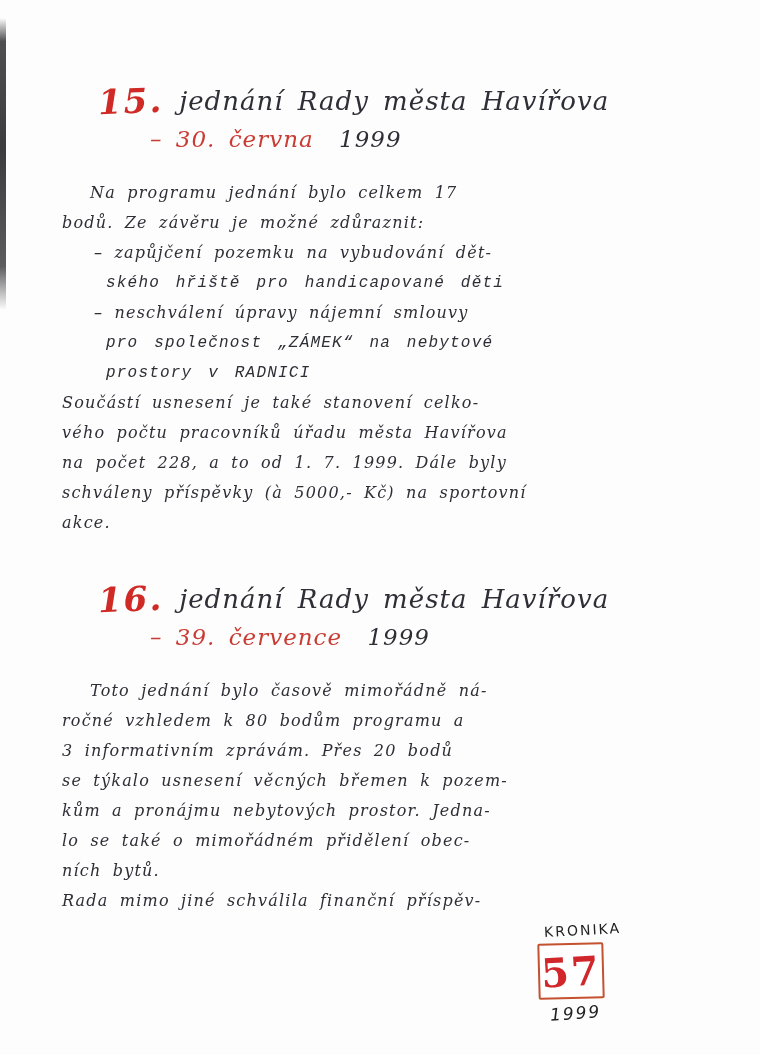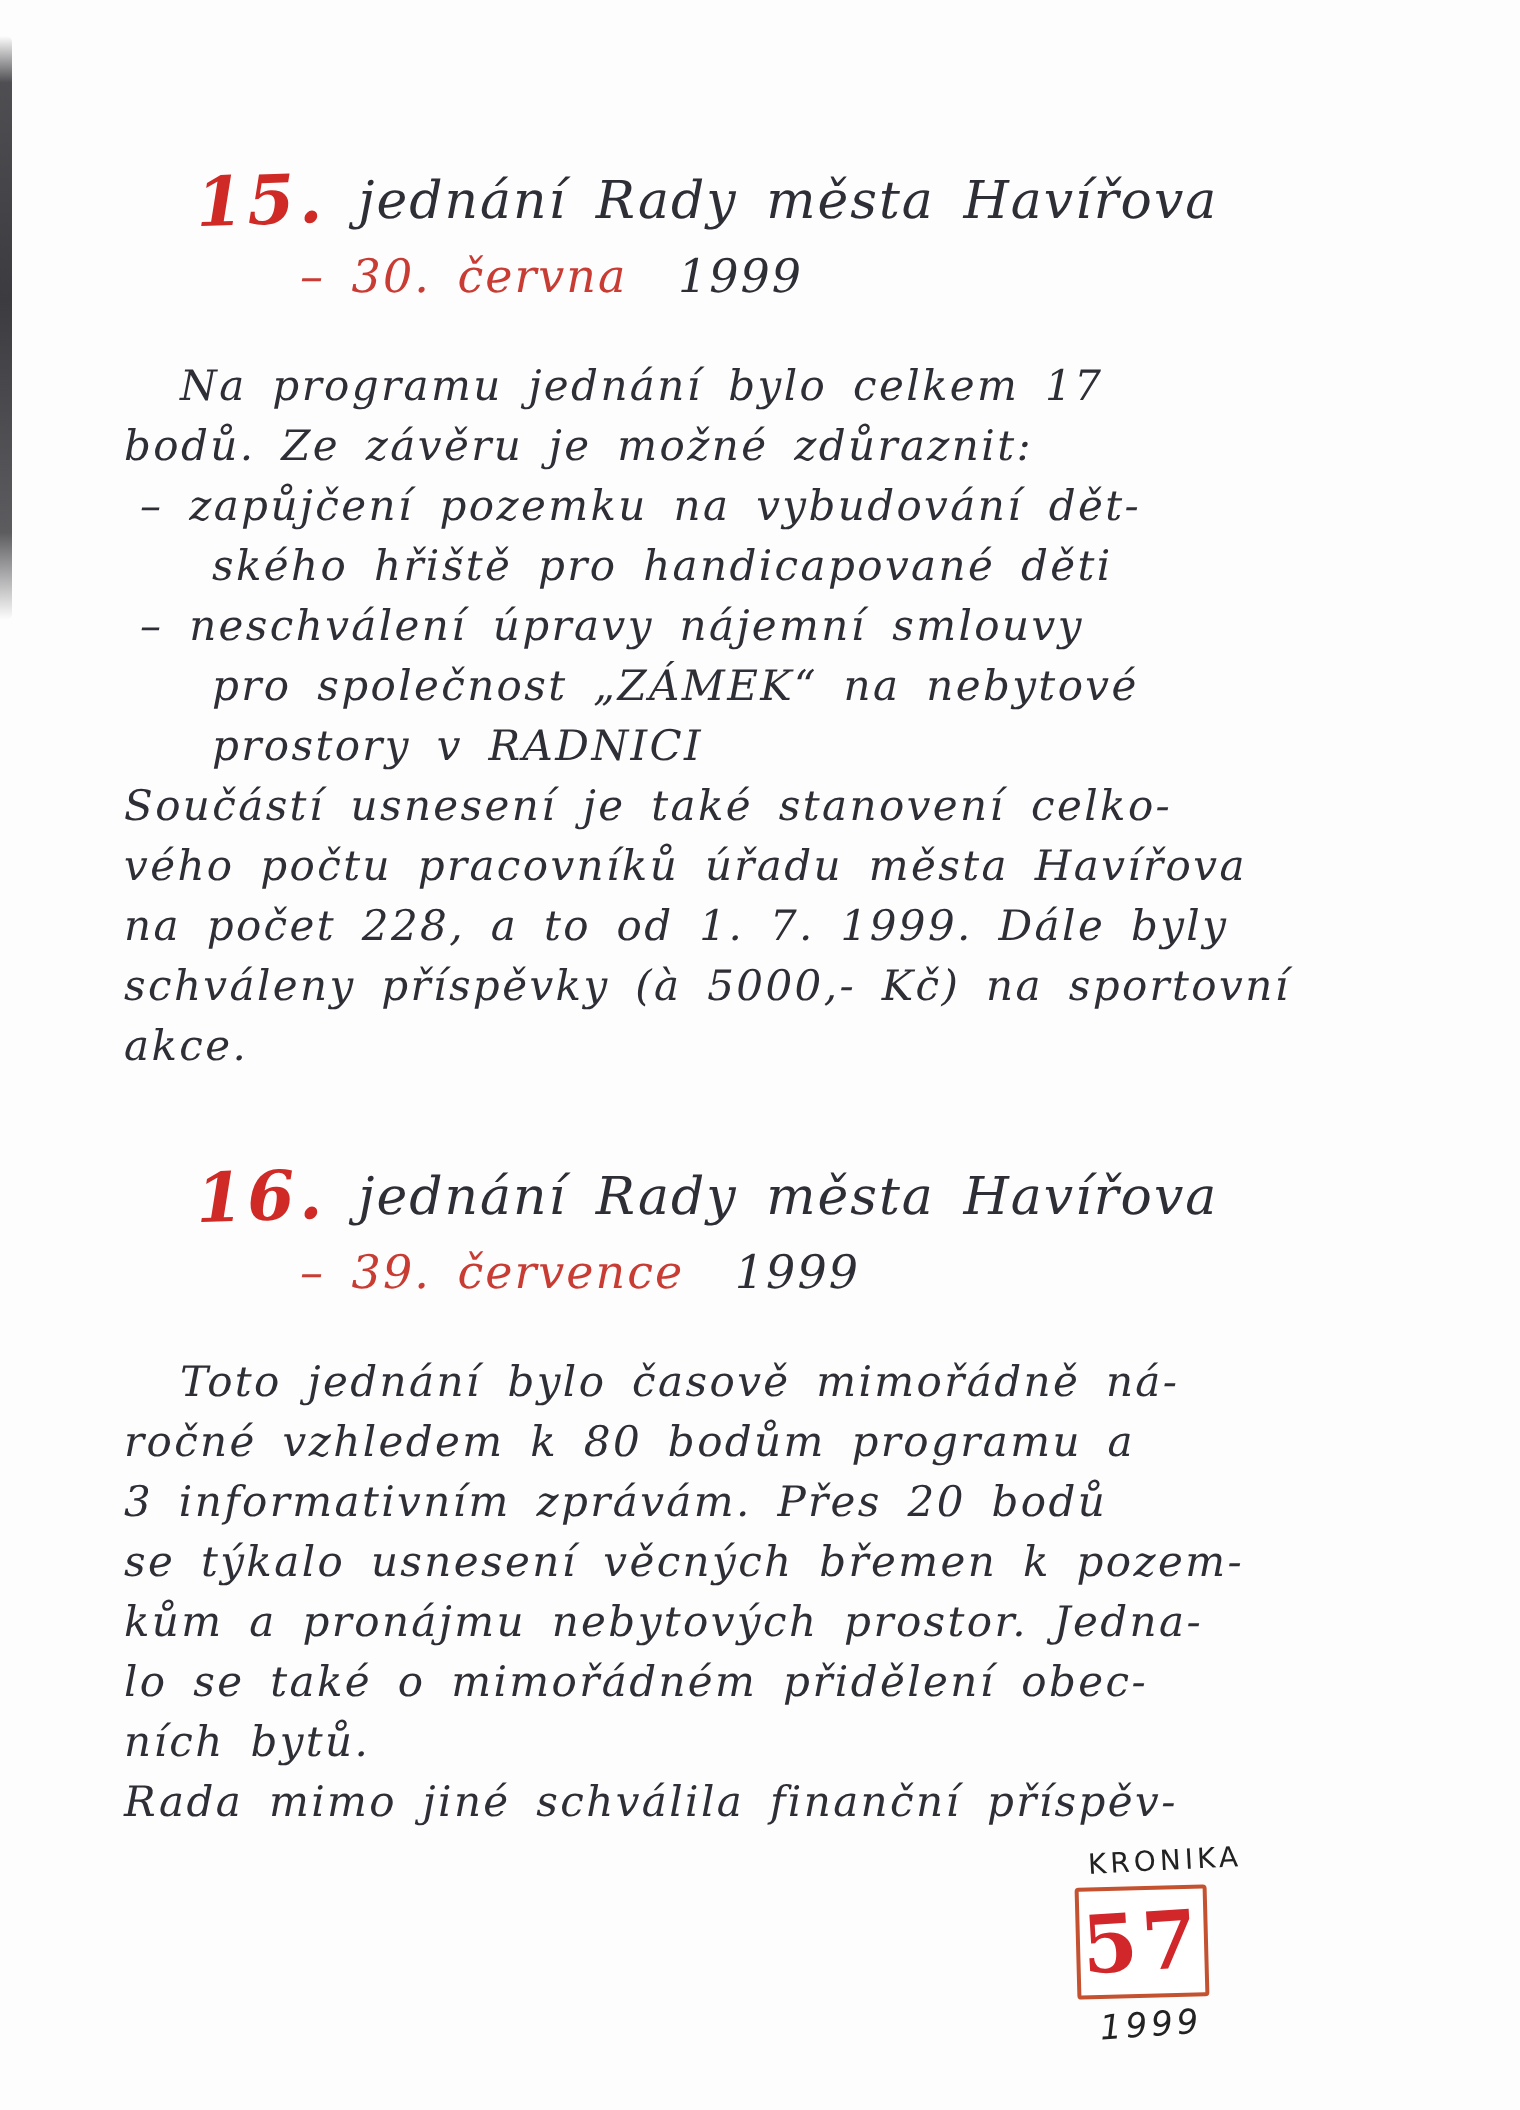--- a/index.html
+++ b/index.html
@@ -62,32 +62,32 @@
     margin-left:88px;
     margin-top:8px;
     font-size:23px;
     letter-spacing:1px;
     word-spacing:5px;
   }
   .date-red{color:var(--date-red);text-align:right;}
   .date-year{color:var(--ink); margin-left:12px;}
   .body-text{
     margin-top:26px;
-    font-size:21px;
+    font-size:16px;
     letter-spacing:1.2px;
     word-spacing:5px;
   }
   .line{
     height:30px;
     line-height:30px;
     white-space:nowrap;
   }
   .line.first-indent{padding-left:28px;}
-  .line.bullet{padding-left:8px;}
-  .line.cont{padding-left:44px;}
+  .line.bullet{padding-left:8px;margin-left:24px;}
+  .line.cont{padding-left:44px;font-family:Liberation Mono, monospace;}
   
   .stamp{
     position:absolute;
     left:538px;
     top:920px;
     width:110px;
     text-align:left;
     font-family:"DejaVu Sans", sans-serif;
   }
   .stamp-label{

